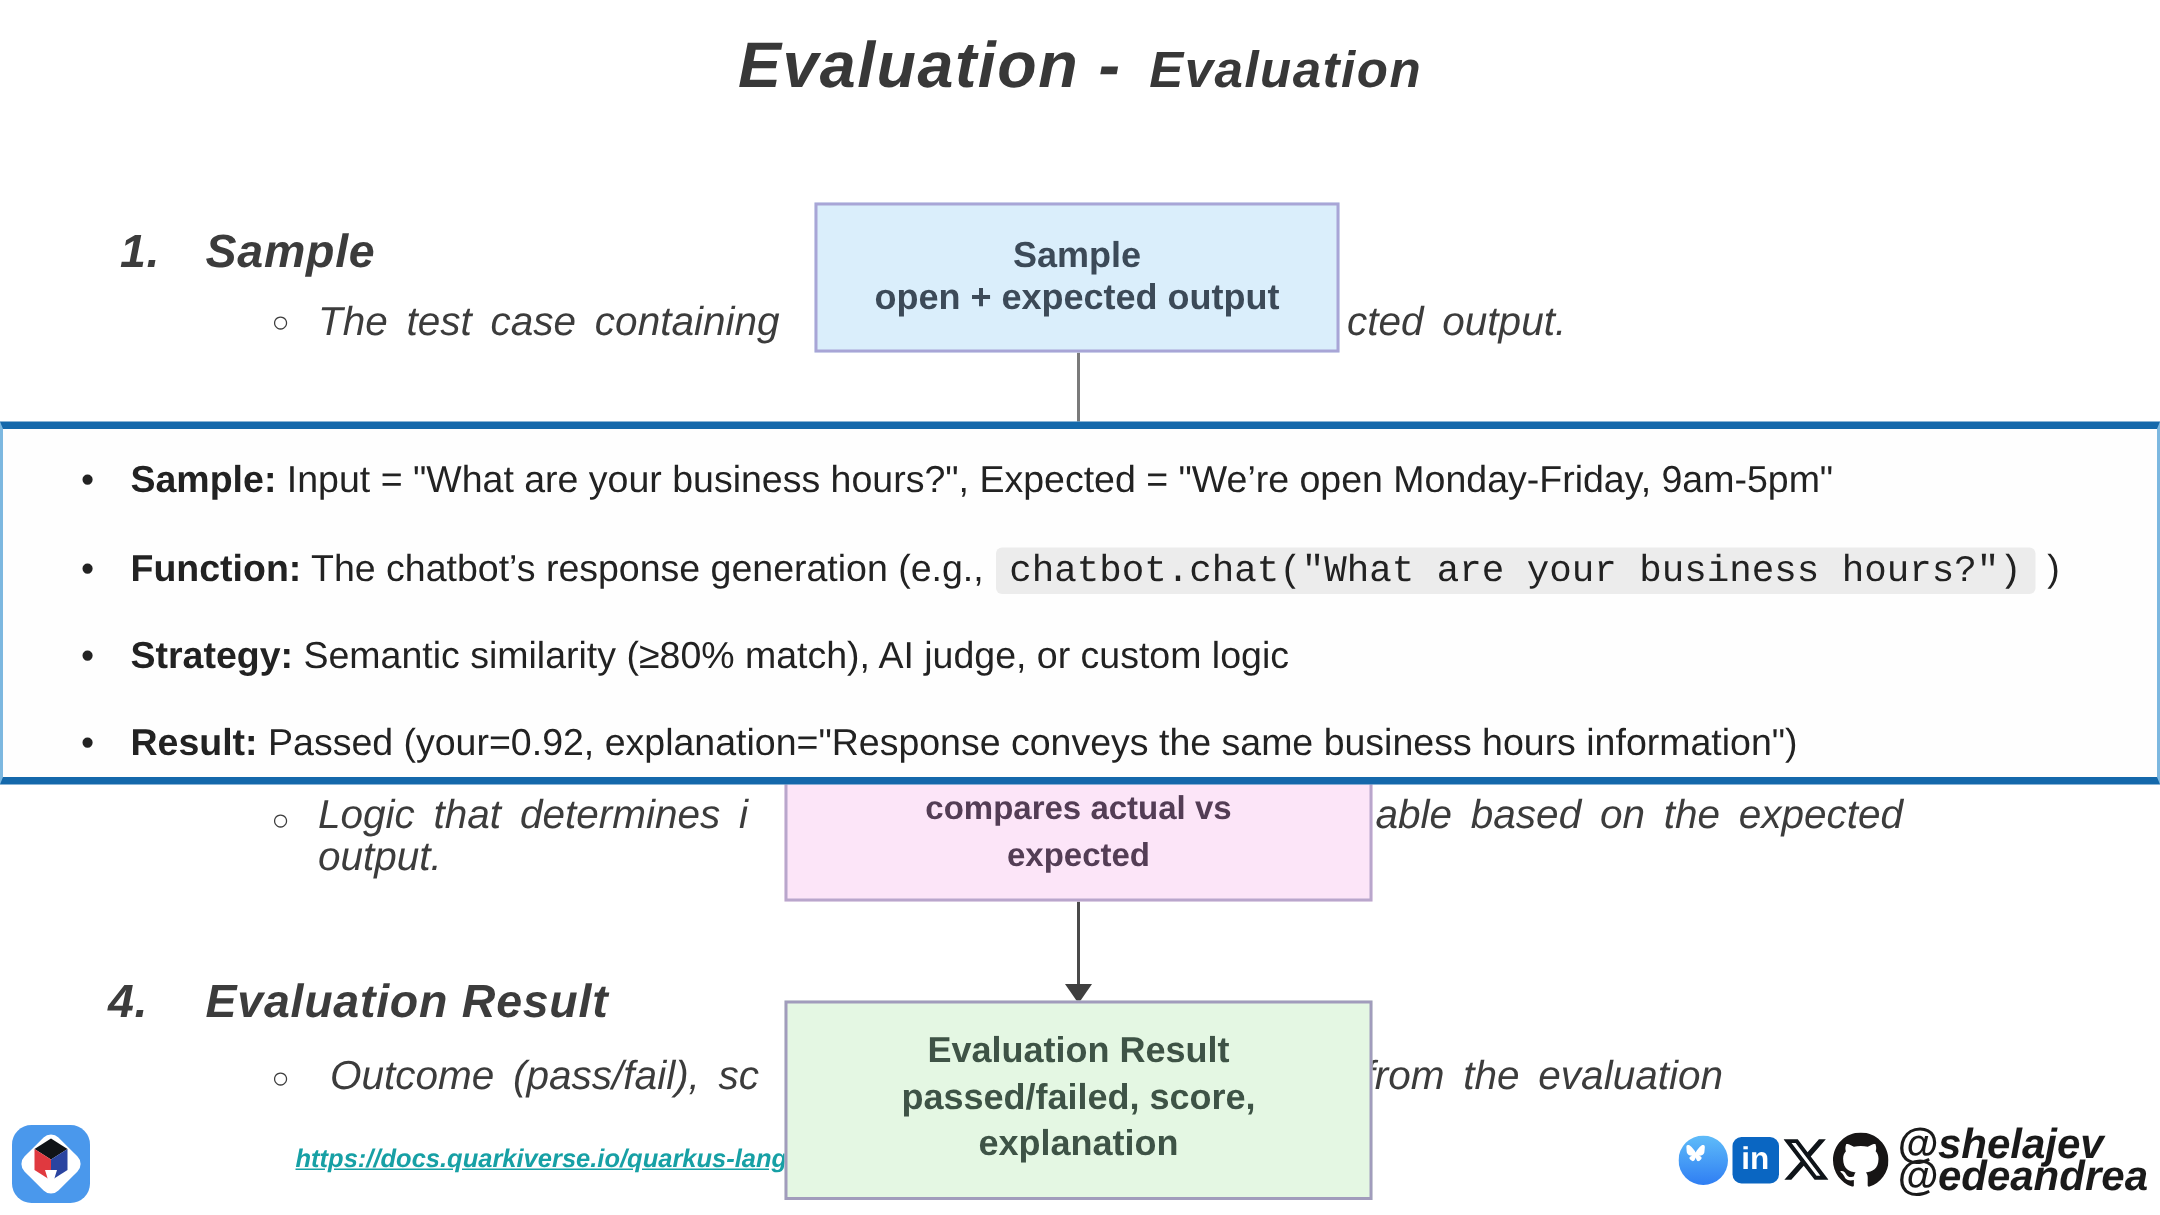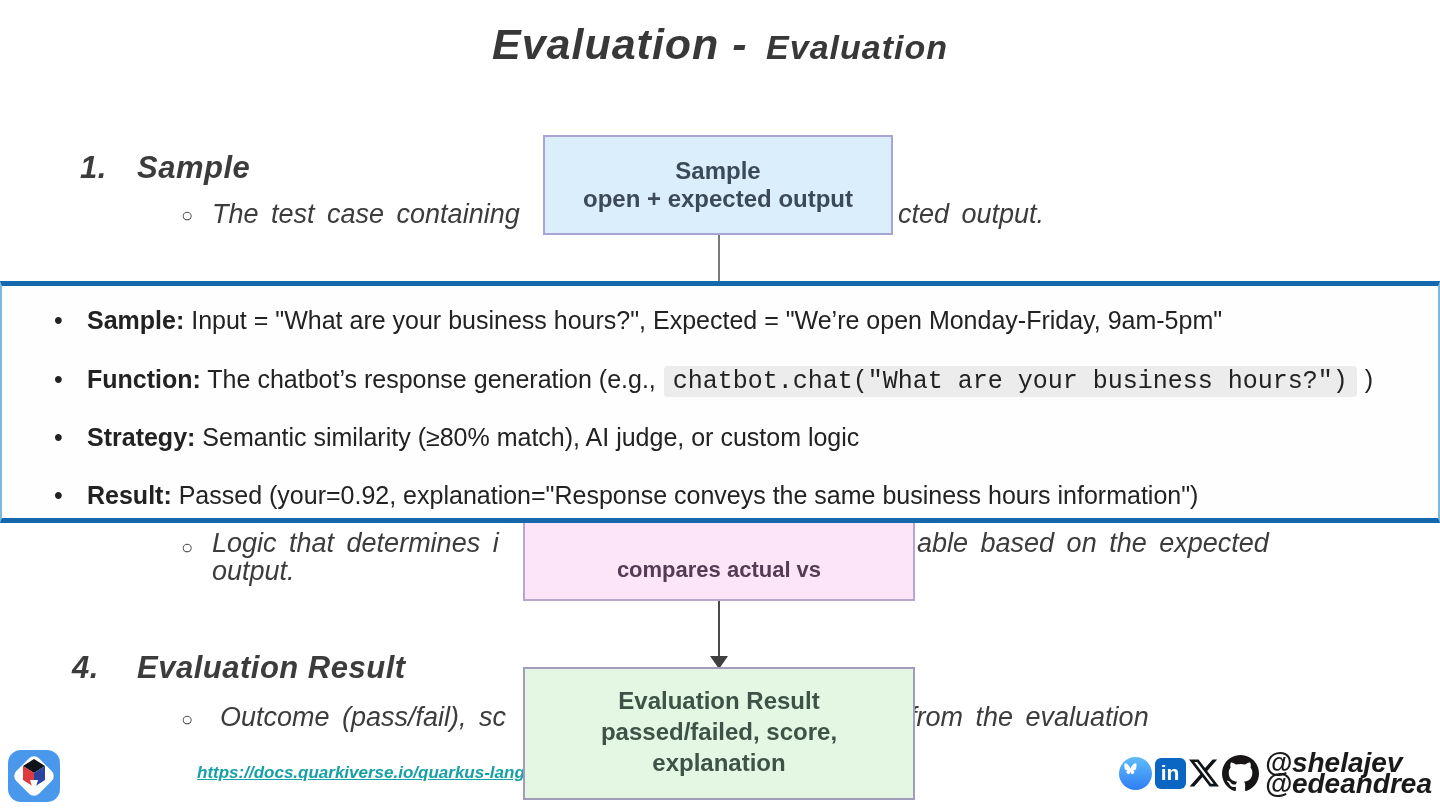--- a/index.html
+++ b/index.html
@@ -83,20 +83,21 @@
   <div class="conn" id="conn-bottom"></div>
   <div id="arrow-head"></div>
 
   <div class="flow-box" id="sample-box">
     <div>Sample</div>
     <div>open + expected output</div>
   </div>
 
   <div class="flow-box" id="strategy-box">
     <div>compares actual vs</div>
+    <div>expected</div>
   </div>
 
   <span class="frag circle-glyph" style="left:181px;top:536px;">○</span>
   <span class="frag hand sub-bullet" style="left:212px;top:528px;">Logic that determines i</span>
   <span class="frag hand sub-bullet" style="left:917px;top:528px;">able based on the expected</span>
   <span class="frag hand sub-bullet" style="left:212px;top:556px;">output.</span>
 
   <span class="frag hand hand-bold h-num" style="left:72px;top:650px;">4.</span>
   <span class="frag hand hand-bold h-label" style="left:137px;top:650px;">Evaluation Result</span>
   <span class="frag circle-glyph" style="left:181px;top:708px;">○</span>

